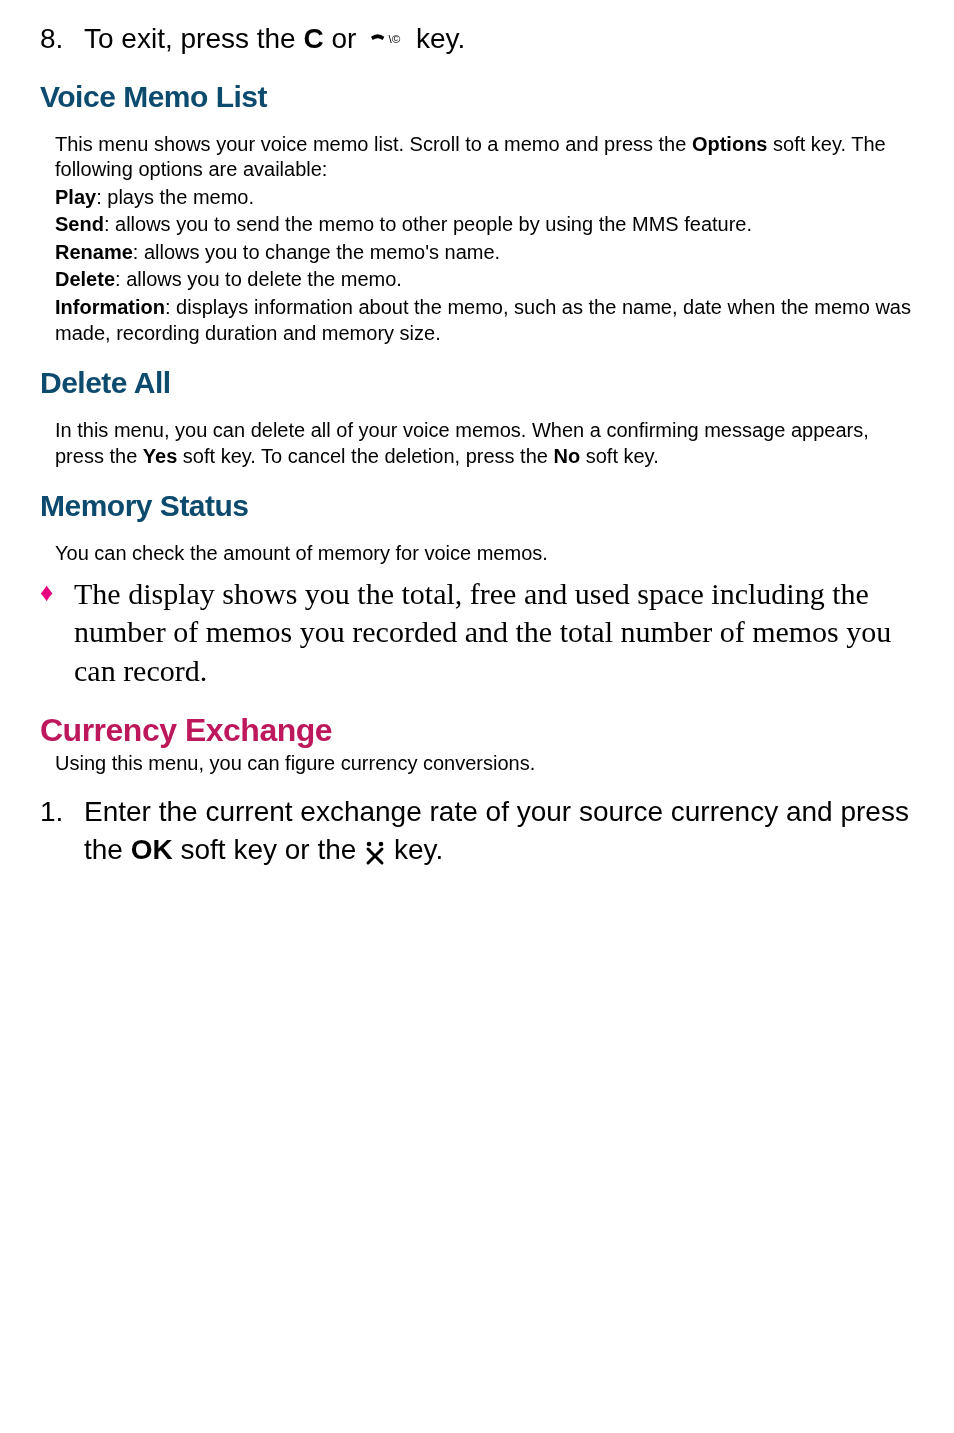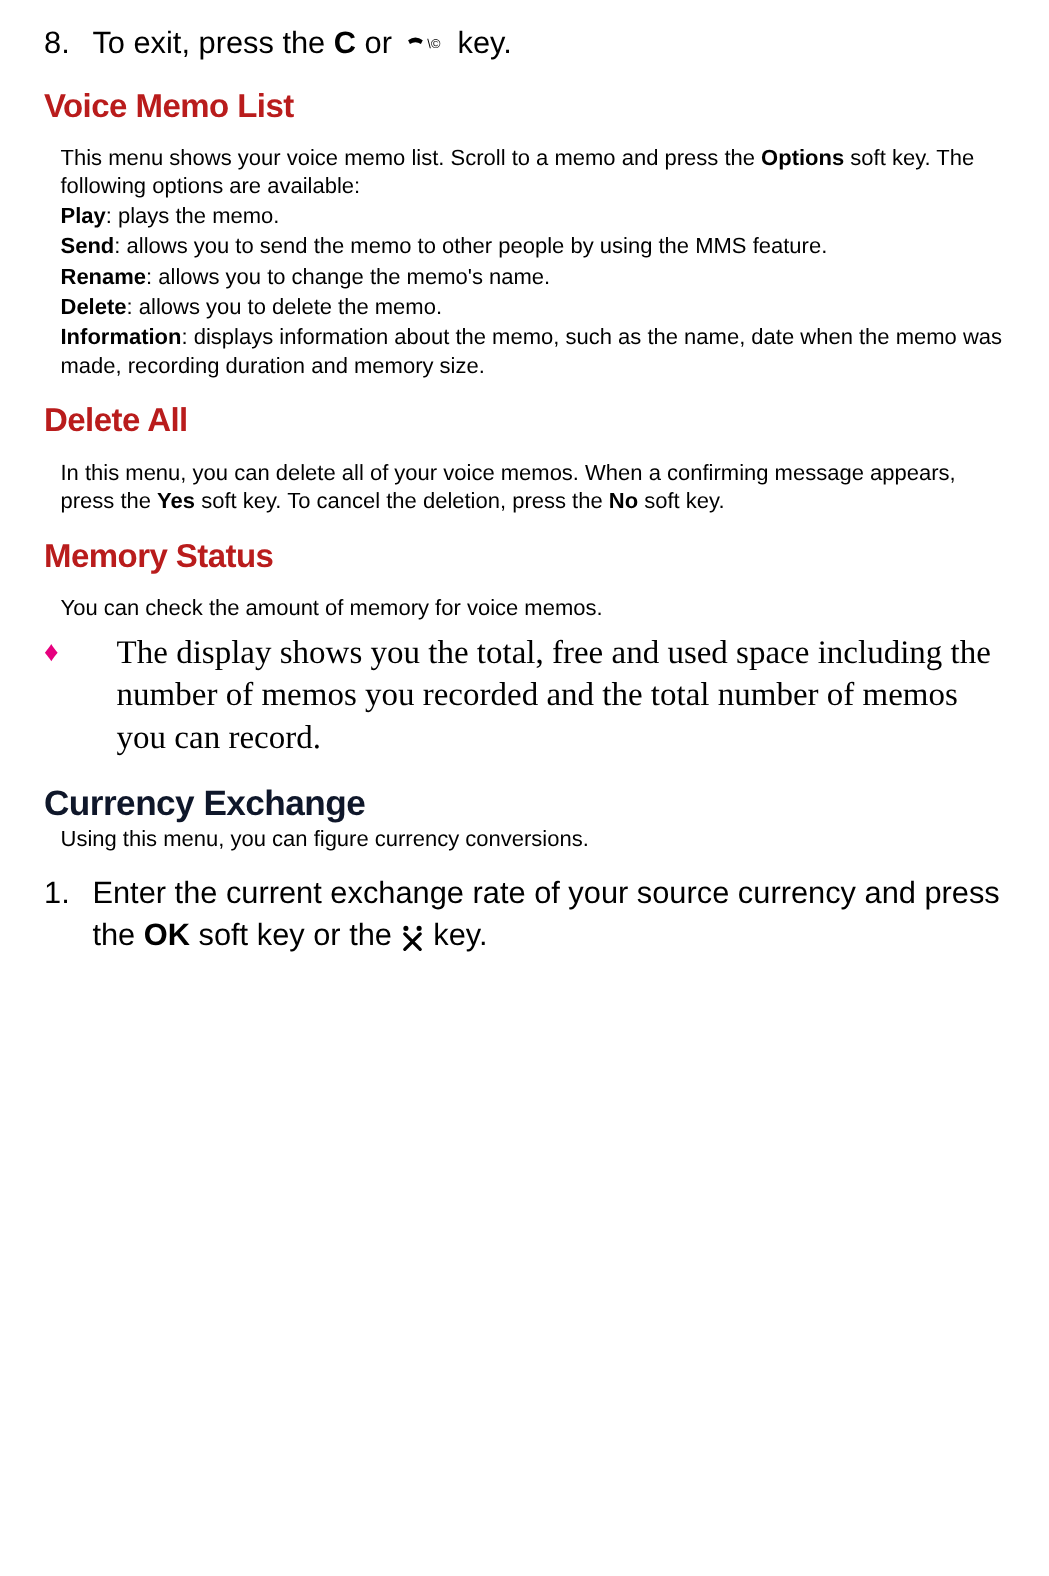--- a/index.html
+++ b/index.html
@@ -27,29 +27,29 @@
       width: 44px;
       flex-shrink: 0;
     }
     .list-body {
       flex: 1;
     }
     .h-pink {
       font-family: Arial, Helvetica, sans-serif;
       font-weight: bold;
       font-size: 30px;
-      color: #b91c1c;
+      color: #0c4a6e;
       margin: 20px 0 18px 0;
       letter-spacing: -0.5px;
     }
     .h-orange {
       font-family: Arial, Helvetica, sans-serif;
       font-weight: bold;
       font-size: 32px;
-      color: #0f172a;
+      color: #be185d;
       margin: 22px 0 2px 0;
       letter-spacing: -0.5px;
     }
     .para {
       font-size: 20px;
       line-height: 1.28;
       margin: 0 0 2px 15px;
     }
     .para-block {
       margin-bottom: 20px;
@@ -64,21 +64,20 @@
     }
     .diamond {
       color: #e6007e;
       width: 34px;
       flex-shrink: 0;
       font-size: 26px;
       line-height: 1.4;
     }
     .diamond-body {
       flex: 1;
-      margin-left: 32px;
     }
     .list-item-1 {
       font-size: 28px;
       line-height: 1.35;
       display: flex;
       margin-top: 16px;
     }
     .footer {
       position: absolute;
       right: 40px;

